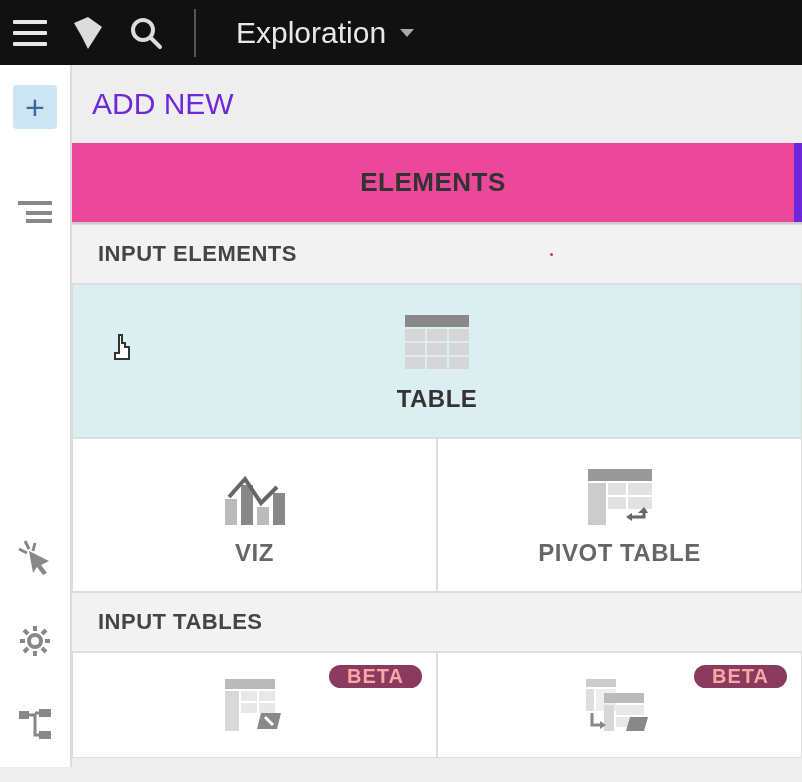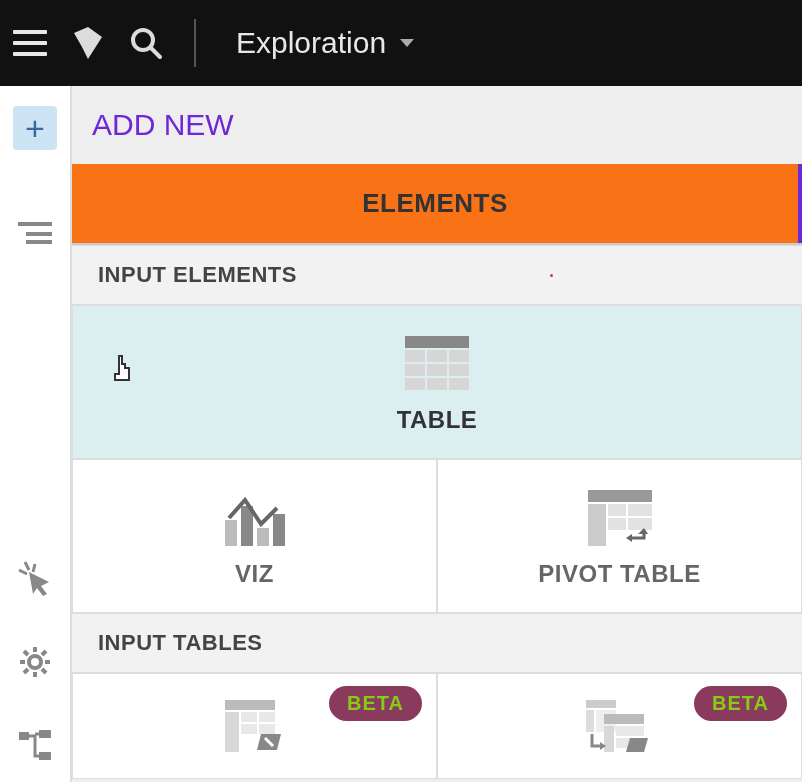--- a/index.html
+++ b/index.html
@@ -7,21 +7,21 @@
       font-family: -apple-system, BlinkMacSystemFont, 'Segoe UI', sans-serif;
       background: #eeeeee;
       width: 802px;
       height: 782px;
       overflow: hidden;
     }
     
     
     .header {
       background: #111111;
-      height: 86px;
+      height: 65px;
       display: flex;
       align-items: center;
       padding: 0 10px;
       gap: 18px;
     }
     .hamburger-icon {
       width: 40px; height: 40px;
       display: flex; flex-direction: column;
       justify-content: center; gap: 7px;
       cursor: pointer;
@@ -122,24 +122,24 @@
       text-align: center;
       padding: 24px 0;
       font-size: 26px;
       font-weight: 500;
       color: #666;
       cursor: pointer;
       background: #eeeeee;
       letter-spacing: 0.5px;
     }
     .tab.active {
-      background: #f97316;
+      background: #ec4899;
       color: #333;
       font-weight: 600;
-      border-right: 4px solid #6d28d9;
+      border-right: 8px solid #6d28d9;
     }
     
     
     .section-header {
       font-size: 22px;
       font-weight: 700;
       color: #444;
       padding: 16px 26px;
       background: #f2f2f2;
       border-top: 1px solid #ddd;
@@ -183,24 +183,24 @@
       font-weight: 700;
       color: #333;
       margin-top: 14px;
       letter-spacing: 0.5px;
     }
     .card-label.muted { color: #666; }
     .beta-badge {
       position: absolute;
       top: 12px; right: 14px;
       background: #8a3a5c;
-      color: #84cc16;
+      color: #fca5a5;
       font-size: 20px;
       font-weight: 600;
-      padding: 6px 18px;
+      padding: 0 18px;
       border-radius: 20px;
       letter-spacing: 1px;
     }
     
     
     .icon-box { display:flex; align-items:center; justify-content:center; }
     
     
     .cursor-pointer {
       position: absolute;

